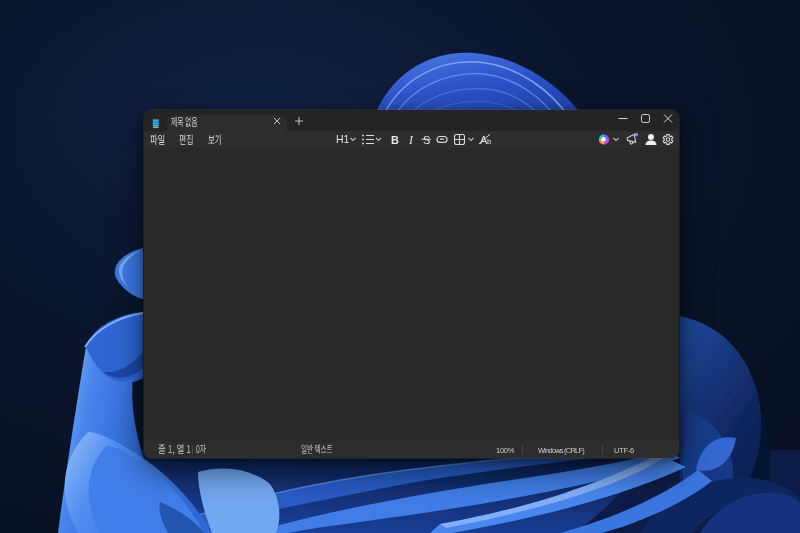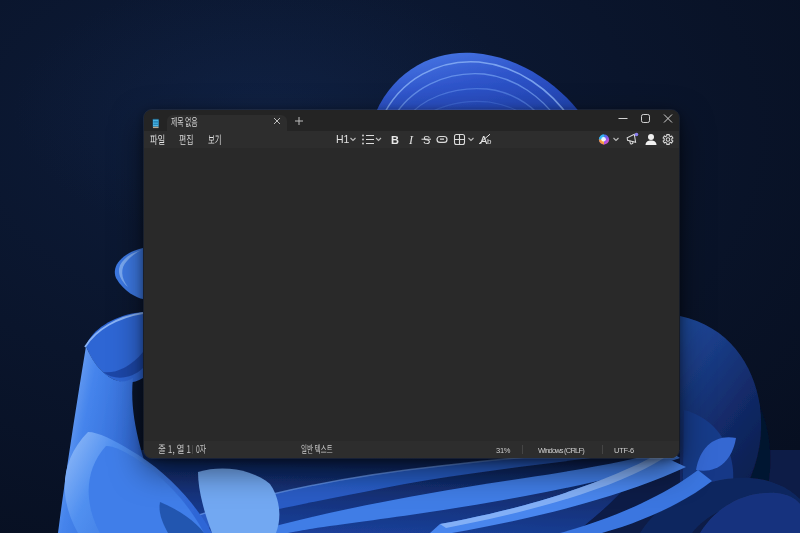--- a/index.html
+++ b/index.html
@@ -220,18 +220,18 @@
     <svg style="position:absolute;left:14px;top:12px;overflow:visible" width="1" height="1">
         <path transform="scale(0.806,1)" fill="#cfcfcf" d="M4.4 -4.2H5.2V-2.8H4.4ZM0.5 -4.7H9.1V-4H0.5ZM1.6 -3.1H8V-0.9H2.4V0.2H1.6V-1.5H7.2V-2.4H1.6ZM1.6 0H8.3V0.7H1.6ZM4.3 -8.1H5.1V-7.8Q5.1 -7.4 4.9 -7Q4.7 -6.6 4.3 -6.3Q4 -6 3.5 -5.8Q3 -5.5 2.4 -5.4Q1.9 -5.2 1.3 -5.2L1 -5.8Q1.5 -5.9 2 -6Q2.5 -6.1 2.9 -6.3Q3.3 -6.5 3.6 -6.7Q4 -7 4.1 -7.2Q4.3 -7.5 4.3 -7.8ZM4.6 -8.1H5.3V-7.8Q5.3 -7.5 5.5 -7.2Q5.7 -6.9 6 -6.7Q6.3 -6.5 6.7 -6.3Q7.1 -6.1 7.6 -6Q8.1 -5.9 8.7 -5.8L8.4 -5.2Q7.8 -5.2 7.2 -5.4Q6.6 -5.5 6.2 -5.8Q5.7 -6 5.3 -6.3Q5 -6.6 4.8 -7Q4.6 -7.4 4.6 -7.8ZM1.3 -8.4H8.3V-7.7H1.3Z M12.9 0V-0.8H14.7V-6.5H13.3V-7.2Q13.8 -7.2 14.2 -7.4Q14.6 -7.5 14.9 -7.7H15.6V-0.8H17.2V0Z M18.6 2 18.4 1.4Q18.9 1.2 19.2 0.8Q19.5 0.5 19.4 -0L19.3 -0.9L19.8 -0.2Q19.7 -0.1 19.6 -0Q19.5 0 19.3 0Q19 0 18.8 -0.2Q18.6 -0.3 18.6 -0.7Q18.6 -1 18.8 -1.1Q19.1 -1.3 19.4 -1.3Q19.7 -1.3 19.9 -1Q20.2 -0.7 20.2 -0.2Q20.2 0.6 19.7 1.1Q19.3 1.7 18.6 2Z M28.1 -7.5H30.8V-6.8H28.1ZM28.1 -5.6H30.8V-4.9H28.1ZM26.2 -8.4Q26.9 -8.4 27.5 -8.1Q28 -7.8 28.4 -7.3Q28.7 -6.8 28.7 -6.2Q28.7 -5.6 28.4 -5.1Q28 -4.6 27.5 -4.3Q26.9 -4 26.2 -4Q25.5 -4 25 -4.3Q24.4 -4.6 24.1 -5.1Q23.8 -5.6 23.8 -6.2Q23.8 -6.8 24.1 -7.3Q24.4 -7.8 25 -8.1Q25.5 -8.4 26.2 -8.4ZM26.2 -7.6Q25.8 -7.6 25.4 -7.5Q25 -7.3 24.8 -6.9Q24.6 -6.6 24.6 -6.2Q24.6 -5.8 24.8 -5.4Q25 -5.1 25.4 -4.9Q25.8 -4.7 26.2 -4.7Q26.7 -4.7 27.1 -4.9Q27.4 -5.1 27.6 -5.4Q27.8 -5.8 27.8 -6.2Q27.8 -6.6 27.6 -6.9Q27.4 -7.3 27.1 -7.5Q26.7 -7.6 26.2 -7.6ZM30.6 -8.7H31.4V-3.8H30.6ZM25.3 -3.3H31.4V-1H26.2V0.4H25.3V-1.7H30.6V-2.6H25.3ZM25.3 -0H31.8V0.7H25.3Z M36 0V-0.8H37.8V-6.5H36.4V-7.2Q36.9 -7.2 37.3 -7.4Q37.7 -7.5 38 -7.7H38.7V-0.8H40.3V0Z"></path>
       </svg>
     <div class="sep" style="left:48px"></div>
     <svg style="position:absolute;left:52px;top:12px;overflow:visible" width="1" height="1">
         <path transform="scale(0.646,1)" fill="#cfcfcf" d="M2.9 0.1Q2.2 0.1 1.7 -0.3Q1.1 -0.7 0.8 -1.6Q0.5 -2.5 0.5 -3.9Q0.5 -5.2 0.8 -6.1Q1.1 -7 1.7 -7.4Q2.2 -7.8 2.9 -7.8Q3.7 -7.8 4.2 -7.4Q4.7 -7 5 -6.1Q5.3 -5.2 5.3 -3.9Q5.3 -2.5 5 -1.6Q4.7 -0.7 4.2 -0.3Q3.7 0.1 2.9 0.1ZM2.9 -0.6Q3.4 -0.6 3.7 -1Q4 -1.3 4.2 -2Q4.4 -2.8 4.4 -3.9Q4.4 -5 4.2 -5.7Q4 -6.4 3.7 -6.7Q3.4 -7.1 2.9 -7.1Q2.5 -7.1 2.2 -6.7Q1.8 -6.4 1.6 -5.7Q1.4 -5 1.4 -3.9Q1.4 -2.8 1.6 -2Q1.8 -1.3 2.2 -1Q2.5 -0.6 2.9 -0.6Z M8.7 -7.3H9.4V-5.8Q9.4 -5 9.2 -4.3Q9 -3.6 8.6 -2.9Q8.2 -2.3 7.7 -1.8Q7.3 -1.3 6.7 -1L6.2 -1.7Q6.7 -2 7.2 -2.4Q7.6 -2.8 7.9 -3.4Q8.3 -3.9 8.5 -4.6Q8.7 -5.2 8.7 -5.8ZM8.9 -7.3H9.6V-5.8Q9.6 -5.2 9.7 -4.6Q9.9 -4.1 10.3 -3.5Q10.6 -3 11 -2.6Q11.5 -2.2 12 -1.9L11.5 -1.2Q10.9 -1.5 10.5 -2Q10 -2.5 9.6 -3.1Q9.3 -3.7 9.1 -4.4Q8.9 -5.1 8.9 -5.8ZM6.5 -7.7H11.7V-7H6.5ZM12.8 -8.7H13.7V0.8H12.8ZM13.5 -4.9H15.2V-4.1H13.5Z"></path>
       </svg>
     <svg style="position:absolute;left:157px;top:12px;overflow:visible" width="1" height="1">
         <path transform="scale(0.626,1)" fill="#cfcfcf" d="M3.2 -8.3Q3.9 -8.3 4.5 -8.1Q5 -7.8 5.3 -7.3Q5.6 -6.9 5.6 -6.2Q5.6 -5.6 5.3 -5.1Q5 -4.7 4.5 -4.4Q3.9 -4.1 3.2 -4.1Q2.5 -4.1 1.9 -4.4Q1.4 -4.7 1.1 -5.1Q0.7 -5.6 0.7 -6.2Q0.7 -6.9 1.1 -7.3Q1.4 -7.8 1.9 -8.1Q2.5 -8.3 3.2 -8.3ZM3.2 -7.6Q2.7 -7.6 2.4 -7.4Q2 -7.3 1.8 -7Q1.6 -6.6 1.6 -6.2Q1.6 -5.8 1.8 -5.5Q2 -5.2 2.4 -5Q2.7 -4.8 3.2 -4.8Q3.7 -4.8 4 -5Q4.4 -5.2 4.6 -5.5Q4.8 -5.8 4.8 -6.2Q4.8 -6.6 4.6 -7Q4.4 -7.3 4 -7.4Q3.7 -7.6 3.2 -7.6ZM7.4 -8.7H8.3V-3.8H7.4ZM2.2 -3.3H8.3V-1.1H3V0.4H2.2V-1.7H7.4V-2.7H2.2ZM2.2 -0H8.6V0.7H2.2Z M16.7 -8.7H17.6V-1.7H16.7ZM17.3 -5.8H19V-5.1H17.3ZM11.6 -0.1H18V0.6H11.6ZM11.6 -2.4H12.5V0.1H11.6ZM10.6 -8H11.4V-6.4H14.1V-8H15V-3.3H10.6ZM11.4 -5.7V-4H14.1V-5.7Z M26.3 -6.2H27.9V-5.5H26.3ZM22.6 -4.1H23.2Q24 -4.1 24.5 -4.1Q25.1 -4.1 25.6 -4.2Q26.1 -4.2 26.6 -4.3L26.7 -3.6Q26.2 -3.5 25.7 -3.5Q25.2 -3.4 24.6 -3.4Q24 -3.4 23.2 -3.4H22.6ZM22.6 -8H26.2V-7.3H23.5V-3.8H22.6ZM23.2 -6.1H25.8V-5.4H23.2ZM23.8 -2.4H30.2V0.8H29.3V-1.6H23.8ZM29.4 -8.7H30.2V-2.8H29.4ZM27.5 -8.5H28.4V-2.9H27.5Z M35.7 -8H36.4V-7.3Q36.4 -6.7 36.2 -6.1Q36 -5.6 35.6 -5.1Q35.2 -4.6 34.8 -4.2Q34.3 -3.9 33.7 -3.6Q33.2 -3.3 32.6 -3.2L32.2 -3.9Q32.7 -4 33.2 -4.2Q33.7 -4.5 34.1 -4.8Q34.6 -5.1 34.9 -5.5Q35.3 -5.9 35.5 -6.4Q35.7 -6.8 35.7 -7.3ZM35.8 -8H36.6V-7.3Q36.6 -6.8 36.8 -6.4Q37 -5.9 37.3 -5.5Q37.7 -5.1 38.1 -4.8Q38.5 -4.5 39 -4.2Q39.5 -4 40 -3.9L39.6 -3.2Q39.1 -3.3 38.5 -3.6Q38 -3.9 37.5 -4.2Q37 -4.6 36.6 -5.1Q36.2 -5.6 36 -6.1Q35.8 -6.7 35.8 -7.3ZM31.9 -1.2H40.5V-0.5H31.9Z M42.6 -3.6H49.1V-2.9H42.6ZM41.5 -1.1H50.1V-0.4H41.5ZM42.6 -7.9H49V-7.2H43.5V-3.3H42.6ZM43.2 -5.8H48.8V-5.1H43.2Z"></path>
       </svg>
-    <span class="st" style="left:352px">31%</span>
+    <span class="st" style="left:352px">100%</span>
     <div class="sep" style="left:378px"></div>
     <span class="st" style="left:394px;letter-spacing:-0.8px">Windows (CRLF)</span>
     <div class="sep" style="left:458px"></div>
     <span class="st" style="left:470px">UTF-6</span>
   </div>
 </div>
 </body></html>

